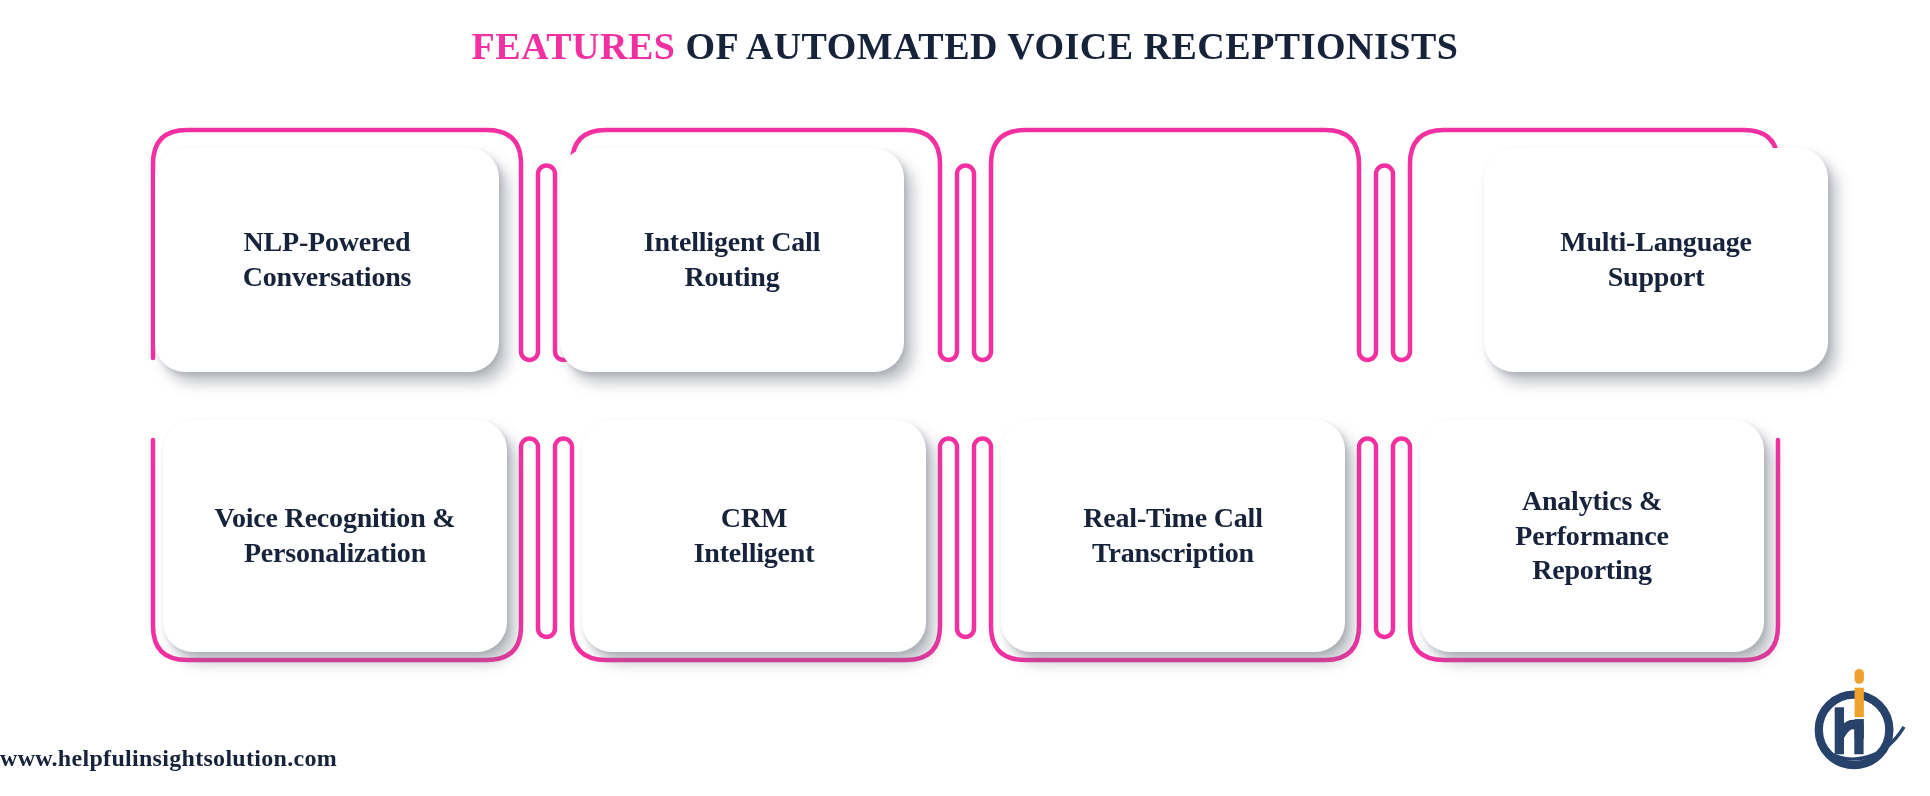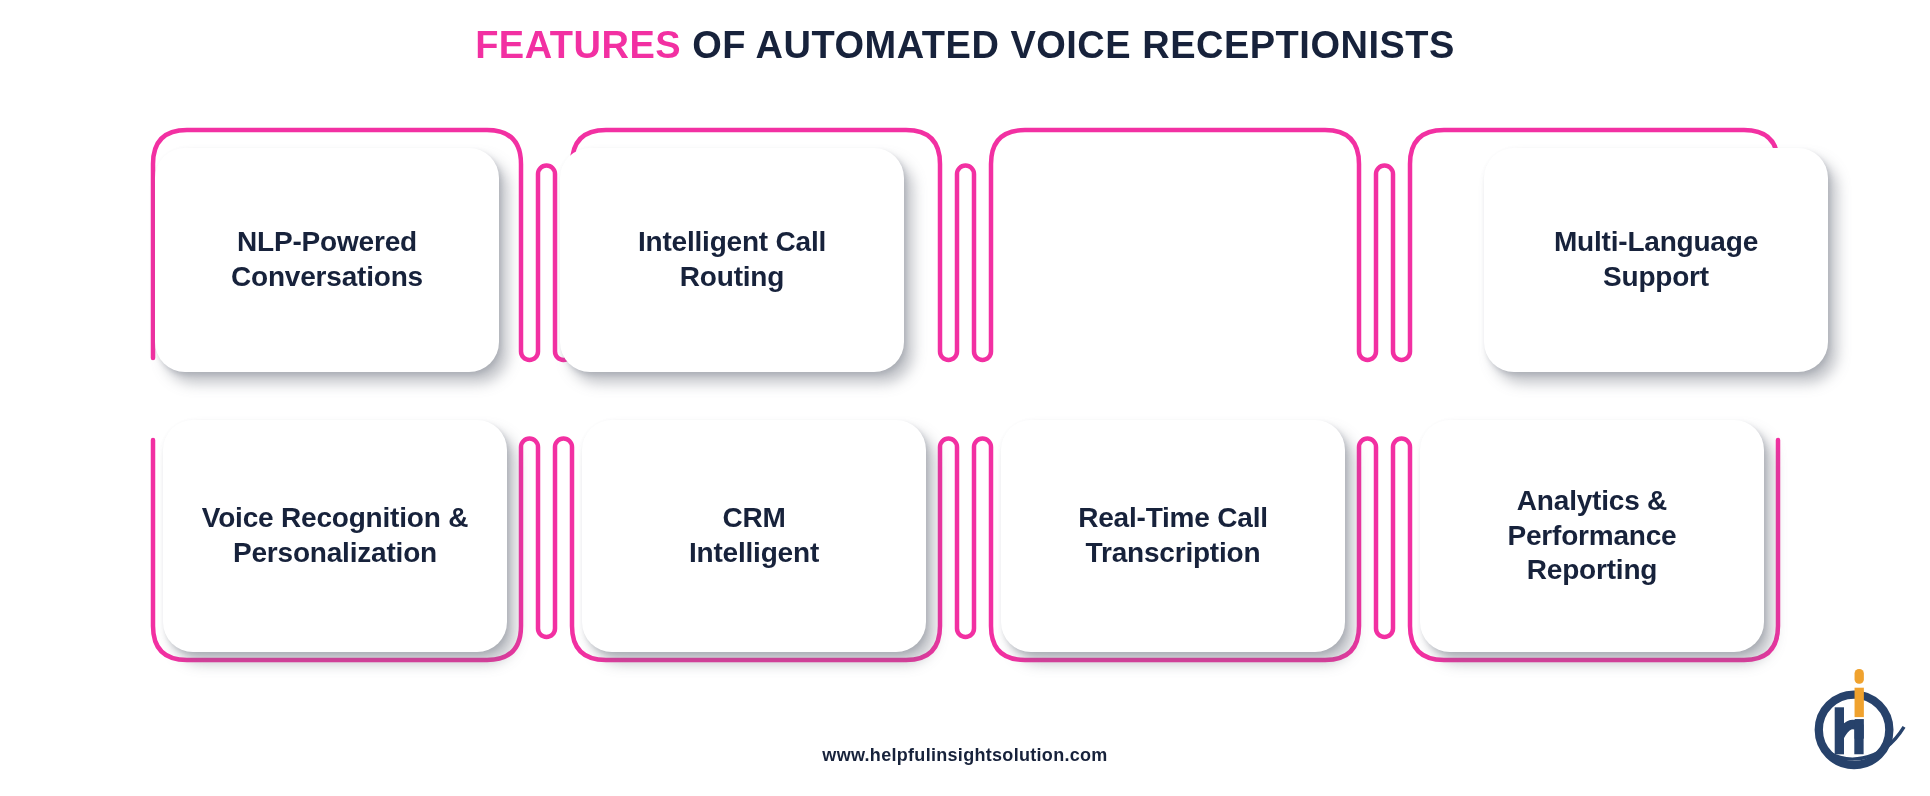--- a/index.html
+++ b/index.html
@@ -1,20 +1,20 @@
 <!DOCTYPE html>
 <html style="--pink: #F230A2; --navy: #17223B;"><head>
 <meta charset="utf-8">
 <style>
   html,body{margin:0;padding:0;background:#ffffff;}
   .stage{
     position:relative;
     width:1930px;height:796px;
     background:#ffffff;
-    font-family:Liberation Sans, sans-serif;
+    font-family:Liberation Serif, serif;
     overflow:hidden;
   }
   .title{
     position:absolute;left:0;top:24px;width:1930px;
     text-align:center;
     font-size:38px;font-weight:bold;letter-spacing:.5px;
     color:var(--navy,#17223B);
     white-space:nowrap;
   }
   .title .hl{color:var(--pink,#F230A2);}
@@ -32,22 +32,21 @@
   .card.r2{top:420px;height:232px;}
   .card-label{
     text-align:center;
     font-size:28px;font-weight:bold;line-height:1.24;
     color:var(--navy,#17223B);
     white-space:pre-line;
     letter-spacing:-.2px;
   }
   .footer-url{
     position:absolute;left:0;top:745px;width:1930px;
-    text-align:center;
-    font-size:18px;font-weight:bold;letter-spacing:.3px;
+    font-size:24px;font-weight:bold;letter-spacing:.3px;
     color:var(--navy,#17223B);
   }
   .logo{position:absolute;left:1808px;top:664px;}
 </style>
 </head>
 <body>
 
 <div class="stage">
 
   <div class="title"><span class="hl">FEATURES</span><span> OF AUTOMATED VOICE RECEPTIONISTS</span></div>

